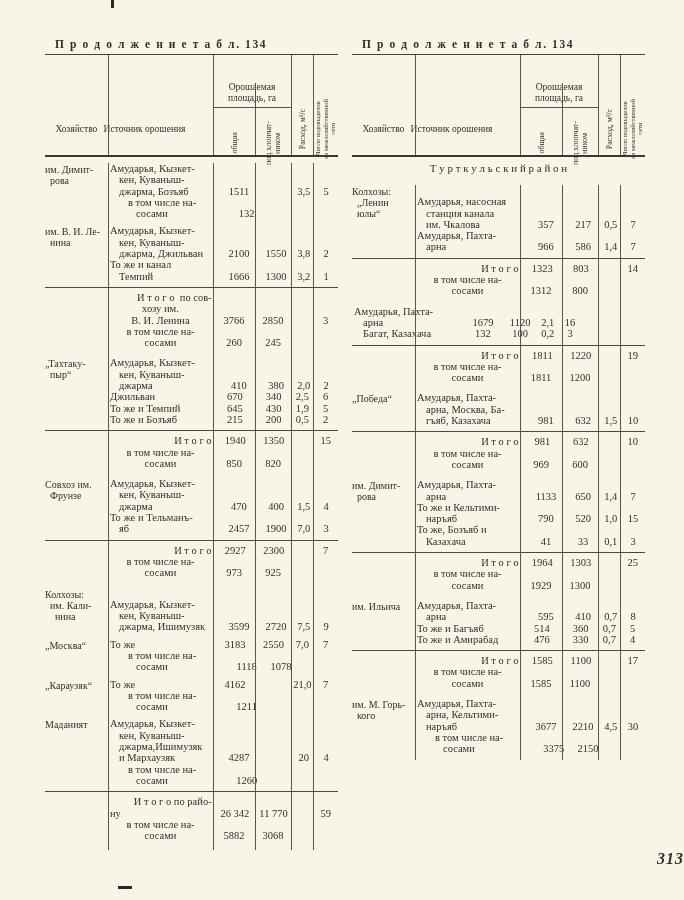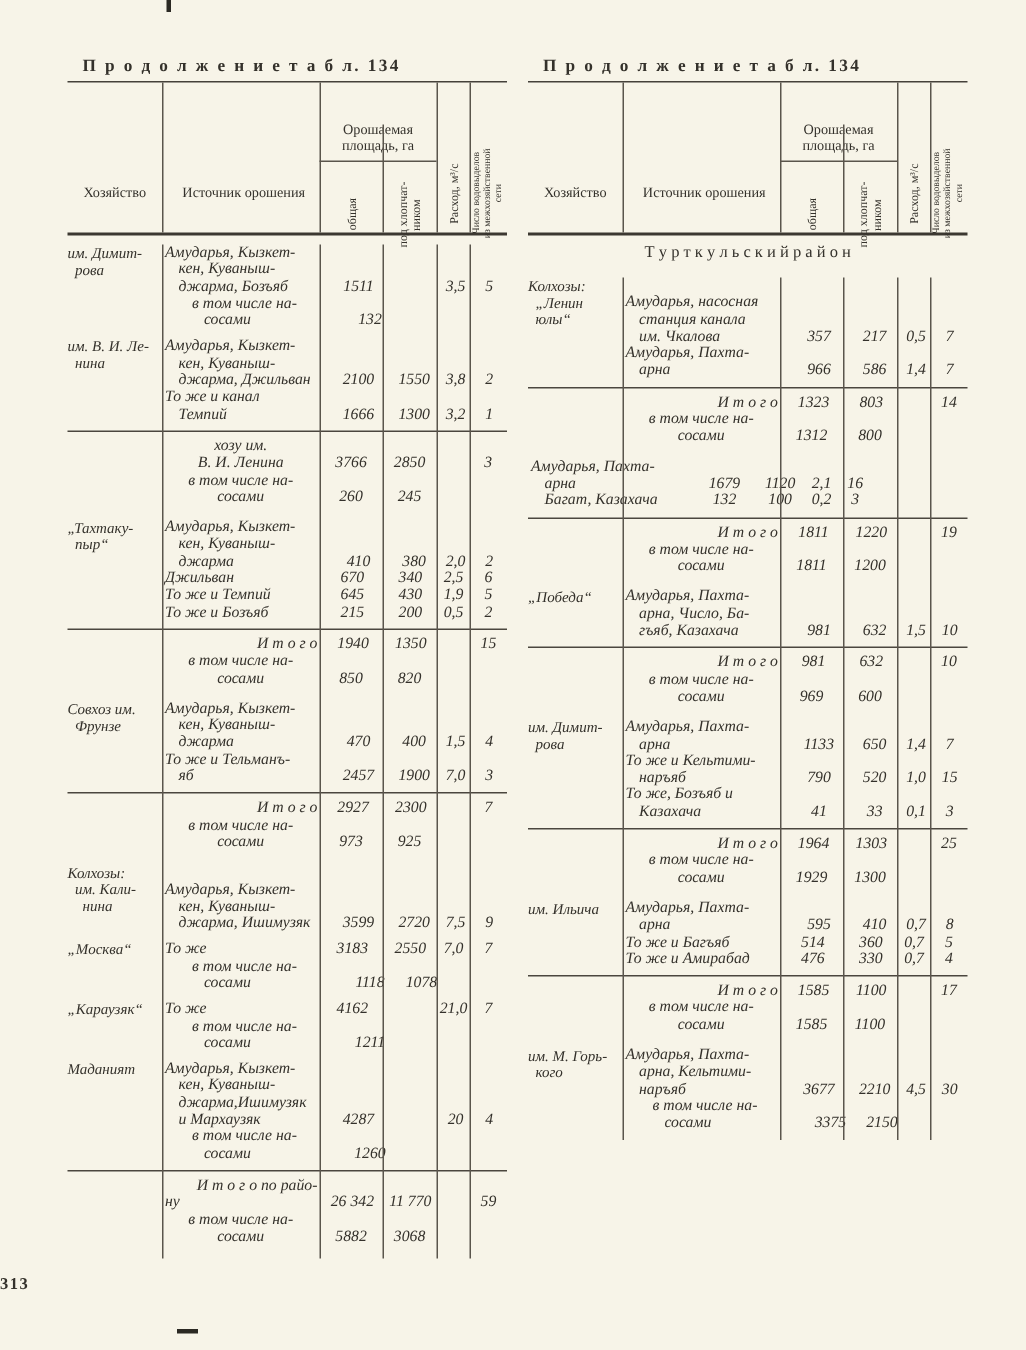--- a/index.html
+++ b/index.html
@@ -24,21 +24,21 @@
     font-size:11.5px;letter-spacing:1.6px;
     padding-left:10px;margin-bottom:4px;white-space:nowrap;font-weight:bold;
   }
 
   .tbl{border-top:1.5px solid #45413a;}
 
   
   .thead{position:relative;height:100px;border-bottom:2.5px solid #3c3831;font-size:9.5px;}
   .hcell{position:absolute;display:flex;align-items:center;justify-content:center;text-align:center;margin-top:24px;}
   .h-farm{left:0;top:0;width:63px;height:100px;}
-  .h-source{left:65px;top:0;width:105px;height:100px;}
+  .h-source{left:47px;top:0;width:105px;height:100px;}
   .h-area{left:168px;top:0;width:78px;height:28px;border-bottom:1px solid #5a554c;white-space:pre-line;line-height:11px;}
   .h-total{left:168px;top:28px;width:42px;height:72px;}
   .h-cotton{left:210px;top:28px;width:36px;height:72px;}
   .h-flow{left:246px;top:0;width:22px;height:100px;}
   .h-outlets{left:268px;top:0;width:25px;height:100px;}
   .vtext{
     writing-mode:vertical-rl;transform:rotate(180deg);
     white-space:pre-line;text-align:center;line-height:9px;font-size:8px;
   }
   .h-outlets .vtext{font-size:6.5px;line-height:7.5px;}
@@ -47,38 +47,38 @@
   
   .section-title{
     height:22px;display:flex;align-items:center;justify-content:center;
     font-size:11px;white-space:nowrap;
   }
 
   
   .tbody{position:relative;padding-bottom:6px;}
   .vline{position:absolute;top:0;bottom:0;width:1px;background:#5a554c;}
 
-  .block{display:flex;margin-top:6px;font-style:italic;}
+  .block{display:flex;margin-top:6px;}
   .block.rule{border-top:1.2px solid #4b463e;padding-top:4px;margin-top:5px;padding-bottom:3px;}
   .farm{width:63px;font-size:10px;line-height:11px;padding-top:1px;}
   .farm div{white-space:pre;}
   .linewrap{width:230px;}
   .line{display:flex;min-height:11.3px;font-size:10.5px;line-height:11.3px;}
   .src{width:105px;white-space:pre;}
   .i0{padding-left:2px;} .i1{padding-left:11px;} .i2{padding-left:20px;} .i3{padding-left:28px;}
   .aR{text-align:right;padding-right:3px;padding-left:0;}
   .aC{text-align:center;padding-left:0;}
   .cT{width:42px;text-align:center;}
   .cC{width:36px;text-align:center;}
   .cF{width:22px;text-align:center;}
   .cO{width:25px;text-align:center;}
 
   .page-number{
     position:absolute;top:850px;left:0;width:684px;
-    text-align:left;font-size:11px;letter-spacing:1px;font-weight:bold;
+    text-align:right;font-size:16px;letter-spacing:1px;font-weight:bold;font-style:italic;
   }
 </style>
 </head>
 <body>
 
 <div class="page">
 
   <div class="print-mark mark-top"></div>
   <div class="print-mark mark-bottom"></div>
 
@@ -199,20 +199,27 @@
                 <div class="cT">1666</div>
                 <div class="cC">1300</div>
                 <div class="cF">3,2</div>
                 <div class="cO">1</div>
               </div>
             </div>
           </div>
           <div class="block rule">
             <div class="farm"></div>
             <div class="linewrap">
+              <div class="line">
+                <div class="src aR">И т о г о  по сов-</div>
+                <div class="cT"></div>
+                <div class="cC"></div>
+                <div class="cF"></div>
+                <div class="cO"></div>
+              </div>
               <div class="line">
                 <div class="src aC">хозу им.</div>
                 <div class="cT"></div>
                 <div class="cC"></div>
                 <div class="cF"></div>
                 <div class="cO"></div>
               </div>
               <div class="line">
                 <div class="src aC">В. И. Ленина</div>
                 <div class="cT">3766</div>
@@ -730,21 +737,21 @@
             </div>
             <div class="linewrap">
               <div class="line">
                 <div class="src i0">Амударья, Пахта-</div>
                 <div class="cT"></div>
                 <div class="cC"></div>
                 <div class="cF"></div>
                 <div class="cO"></div>
               </div>
               <div class="line">
-                <div class="src i1">арна, Число, Ба-</div>
+                <div class="src i1">арна, Москва, Ба-</div>
                 <div class="cT"></div>
                 <div class="cC"></div>
                 <div class="cF"></div>
                 <div class="cO"></div>
               </div>
               <div class="line">
                 <div class="src i1">гъяб, Казахача</div>
                 <div class="cT">981</div>
                 <div class="cC">632</div>
                 <div class="cF">1,5</div>

